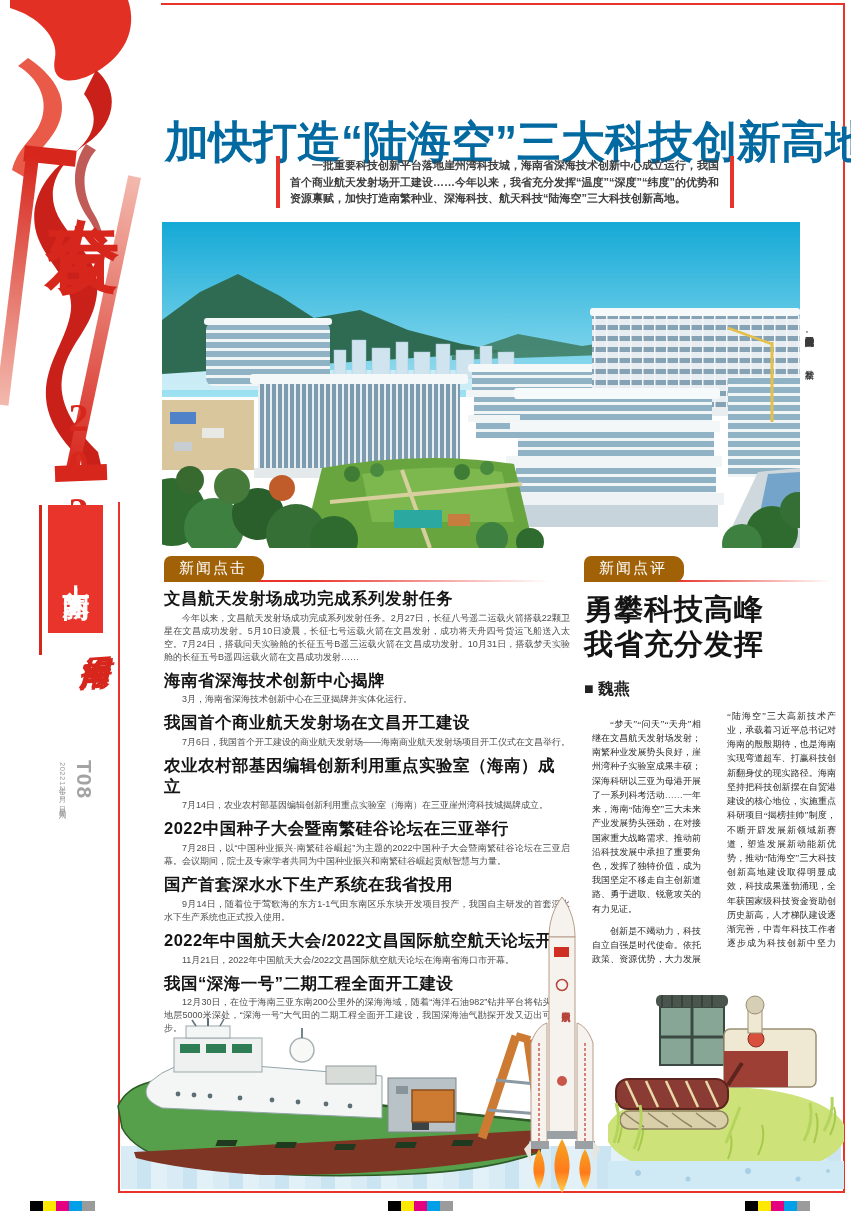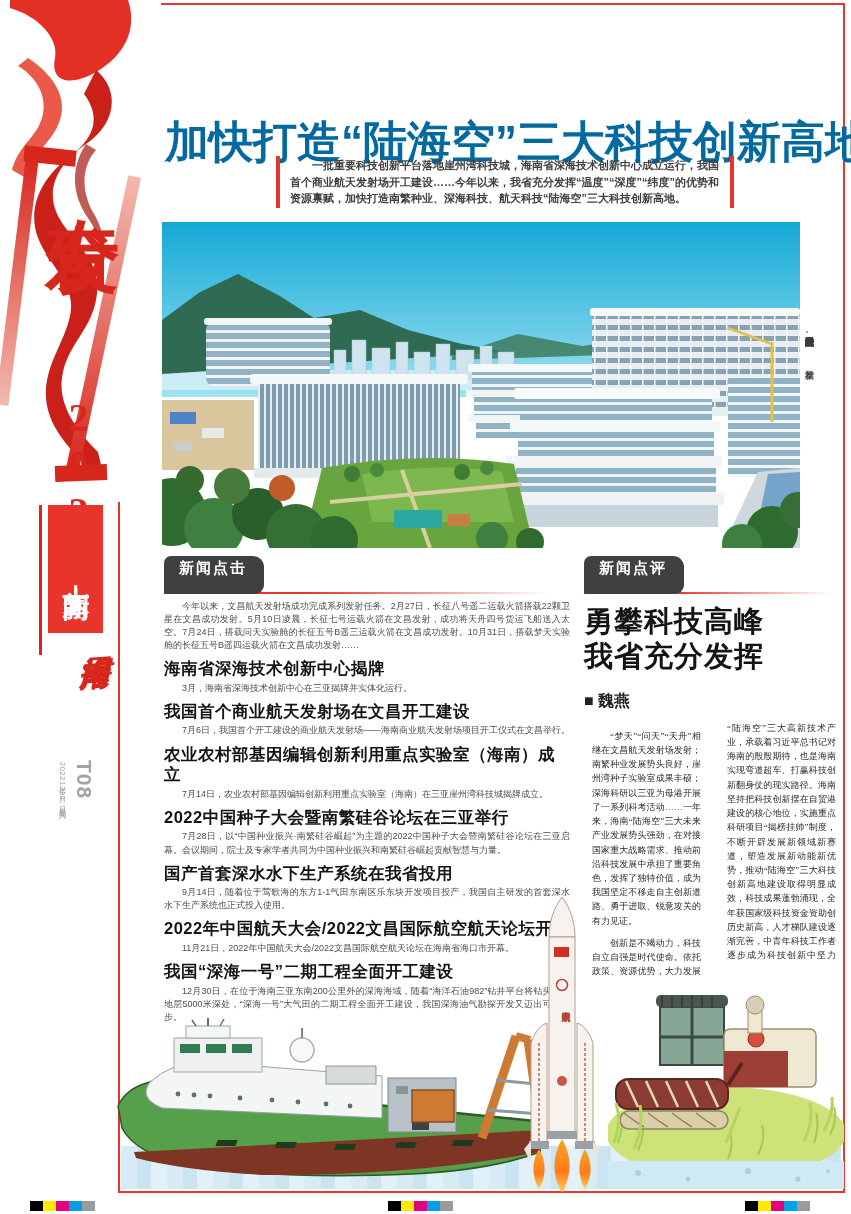--- a/index.html
+++ b/index.html
@@ -47,22 +47,22 @@
           padding:1px 10px;font-size:11px;line-height:1.5;color:#3f3f3f;font-weight:600;}
   .intro p{margin:0;text-indent:2em;}
   
   .photo-wrap{position:absolute;left:162px;top:222px;width:638px;height:326px;z-index:4;overflow:hidden;}
   .photo-caption{position:absolute;left:803px;top:330px;height:225px;z-index:4;
           writing-mode:vertical-rl;text-orientation:upright;font-size:9px;color:#3c3c3c;line-height:1.4;}
   .photo-caption .credit{margin-top:14px;}
   
   .col-left{position:absolute;left:164px;top:556px;width:406px;z-index:4;}
   .col-right{position:absolute;left:584px;top:556px;width:260px;z-index:4;}
-  .tab{position:relative;display:inline-block;background:#404040;color:#fff;font-weight:700;
-       font-size:15px;padding:3px 17px 16px 15px;border-radius:7px 11px 9px 2px;letter-spacing:2px;}
+  .tab{position:relative;display:inline-block;background:#a16207;color:#fff;font-weight:400;
+       font-size:15px;padding:3px 17px 4px 15px;border-radius:7px 11px 9px 2px;letter-spacing:2px;}
   .tab-rule{height:2px;margin-top:-2px;background:linear-gradient(to right,#e8342a 0%,#e8342a 35%,rgba(232,52,42,0) 95%);}
   .news-item{margin-top:6px;}
   .news-item h3{margin:6px 0 3px 0;font-size:16.5px;font-weight:900;color:#141414;letter-spacing:0.5px;line-height:1.25;}
   .news-item p{margin:0;font-size:9px;line-height:1.45;color:#4d4d4d;text-indent:2em;text-align:justify;}
   .comment-title{margin:10px 0 0 0;font-size:29px;font-weight:900;color:#141414;line-height:1.22;letter-spacing:1px;}
   .comment-author{margin-top:16px;font-size:16px;font-weight:700;color:#222;}
   .comment-body{margin-top:9px;height:258px;column-count:2;column-gap:10px;column-fill:auto;
        font-family:"Liberation Serif","DejaVu Serif",serif;font-size:9px;line-height:1.58;color:#2a2a2a;text-align:justify;}
   .comment-body p{margin:8px;text-indent:2em;}
   
@@ -237,20 +237,21 @@
   <div class="photo-caption">
     <span>俯瞰三亚崖州湾科技城内的海南种子创新研究院。</span>
     <span class="credit">新华社发</span>
   </div>
 
   <div class="col-left">
     <div class="tab">新闻点击</div>
     <div class="tab-rule"></div>
 
     <div class="news-item">
+      <h3>文昌航天发射场成功完成系列发射任务</h3>
       <p>今年以来，文昌航天发射场成功完成系列发射任务。2月27日，长征八号遥二运载火箭搭载22颗卫星在文昌成功发射。5月10日凌晨，长征七号运载火箭在文昌发射，成功将天舟四号货运飞船送入太空。7月24日，搭载问天实验舱的长征五号B遥三运载火箭在文昌成功发射。10月31日，搭载梦天实验舱的长征五号B遥四运载火箭在文昌成功发射……</p>
     </div>
     <div class="news-item">
       <h3>海南省深海技术创新中心揭牌</h3>
       <p>3月，海南省深海技术创新中心在三亚揭牌并实体化运行。</p>
     </div>
     <div class="news-item">
       <h3>我国首个商业航天发射场在文昌开工建设</h3>
       <p>7月6日，我国首个开工建设的商业航天发射场——海南商业航天发射场项目开工仪式在文昌举行。</p>
     </div>

